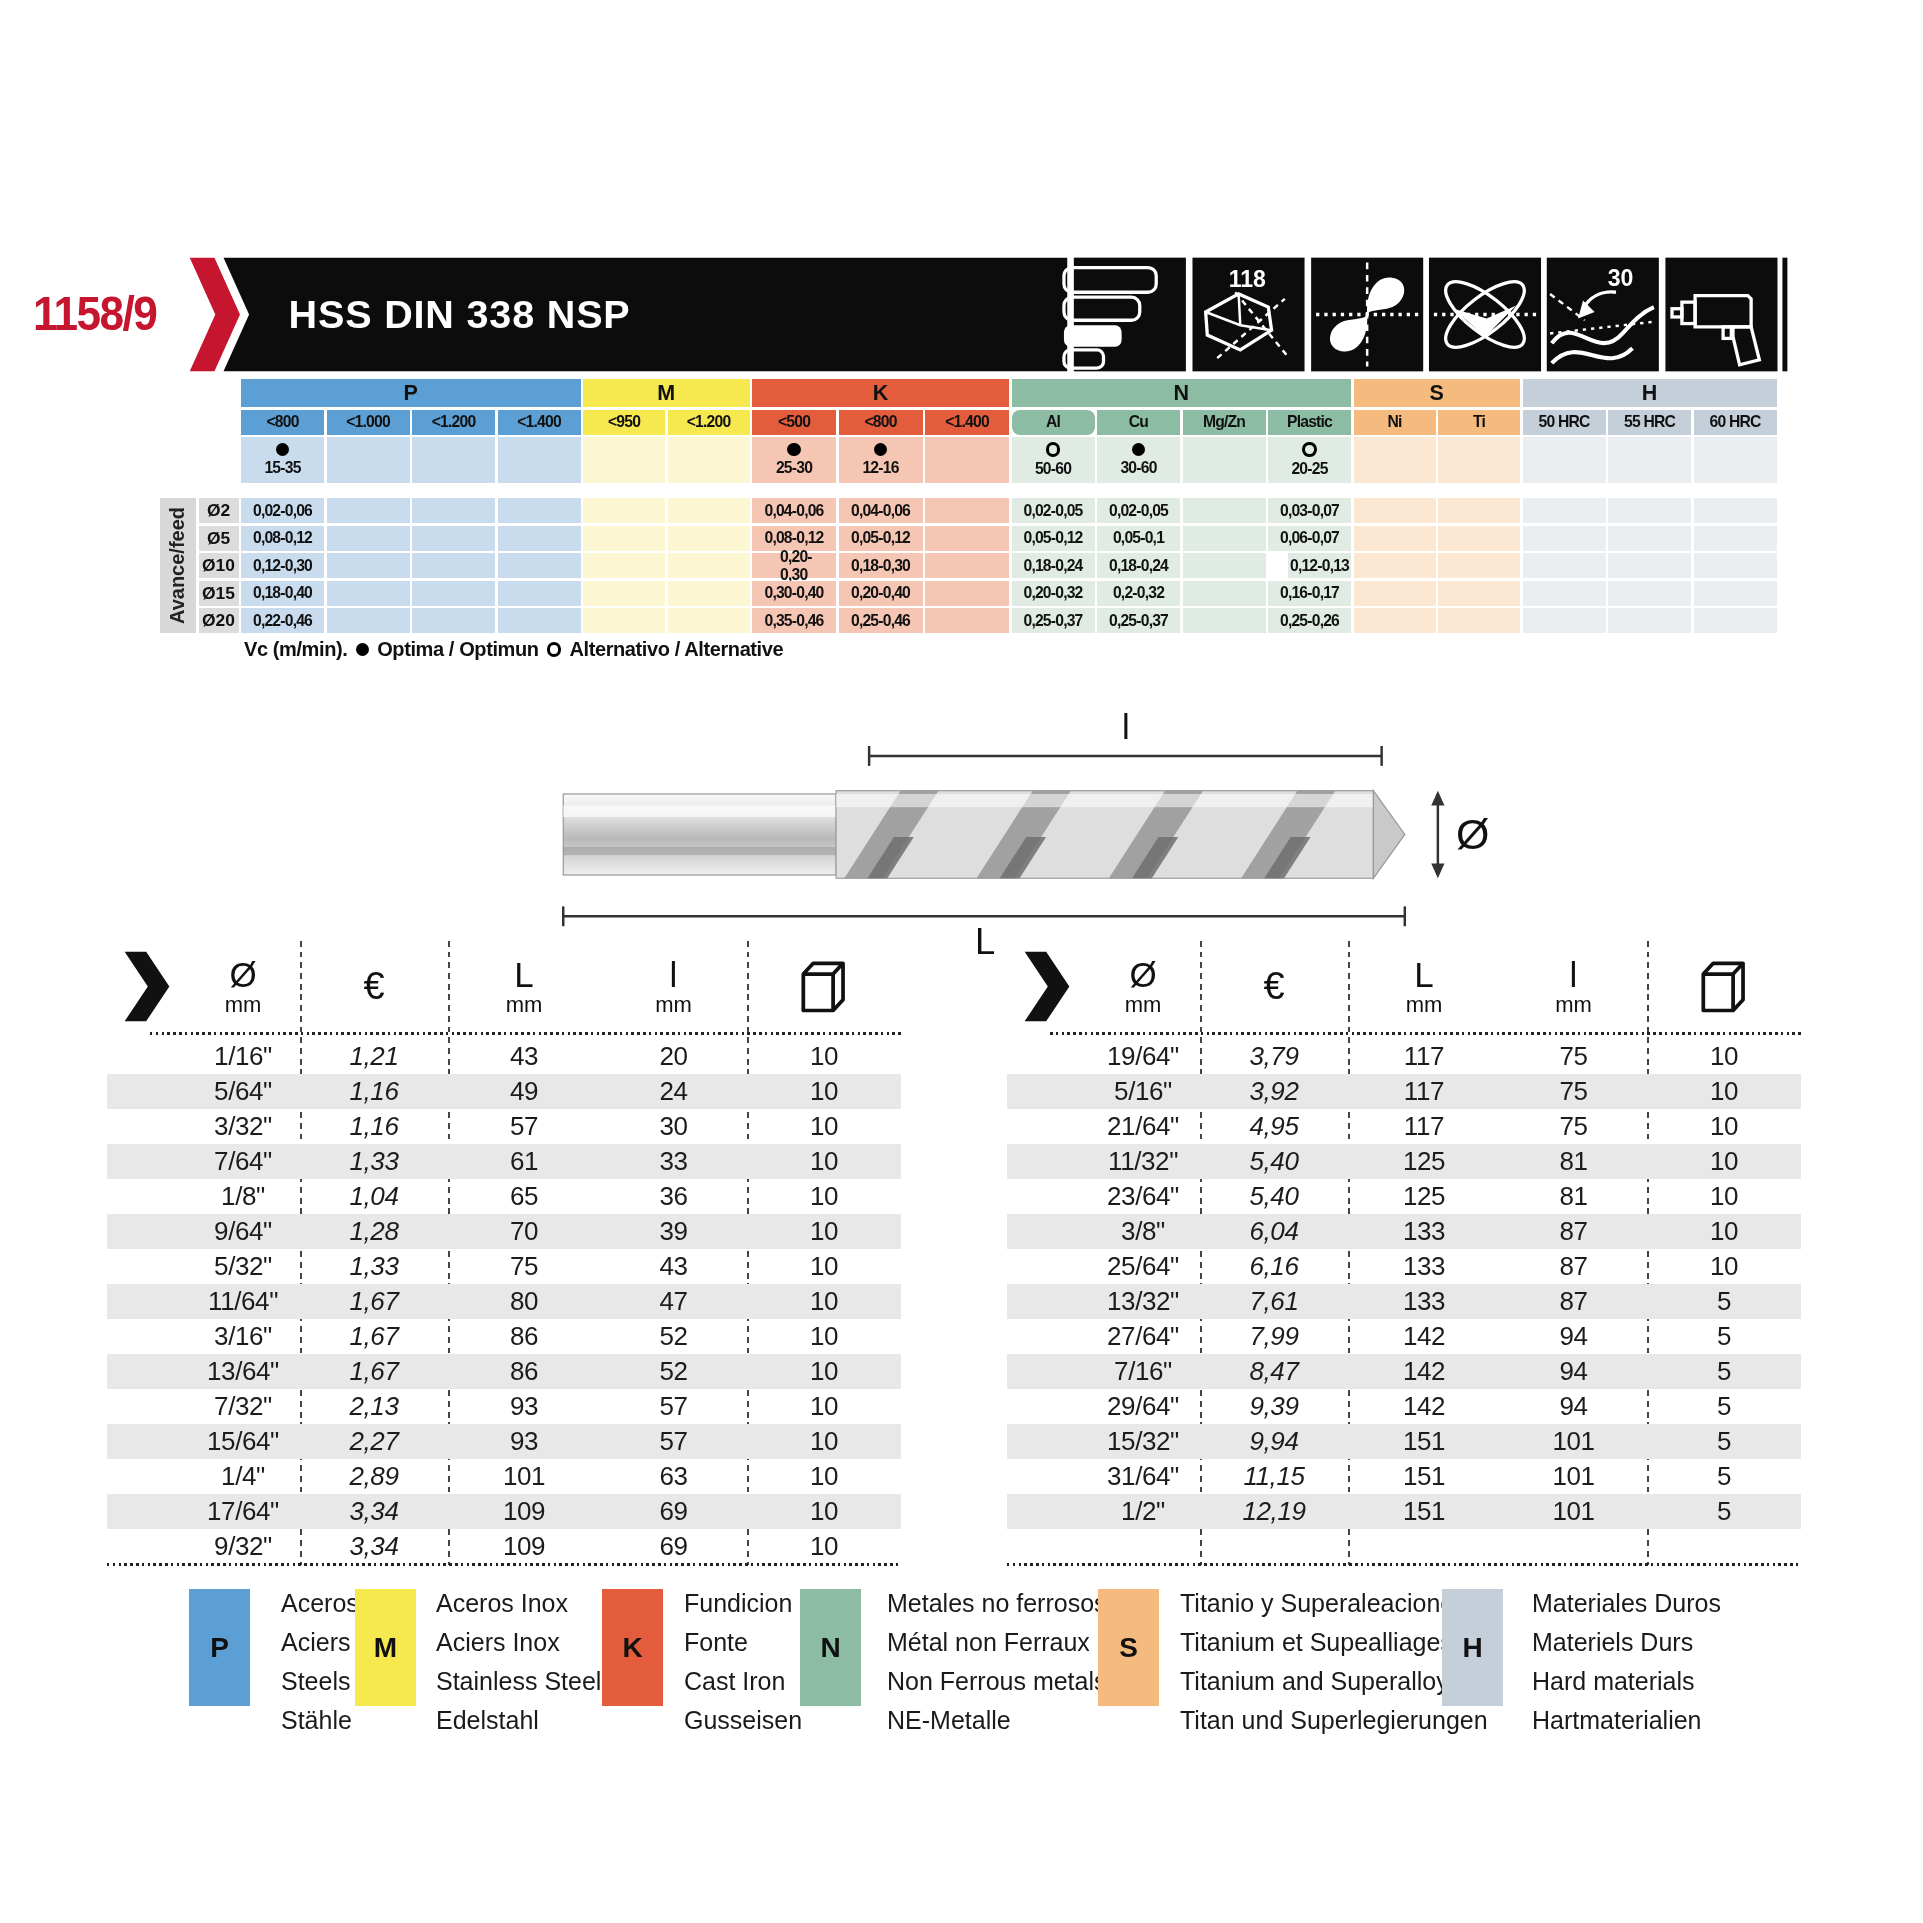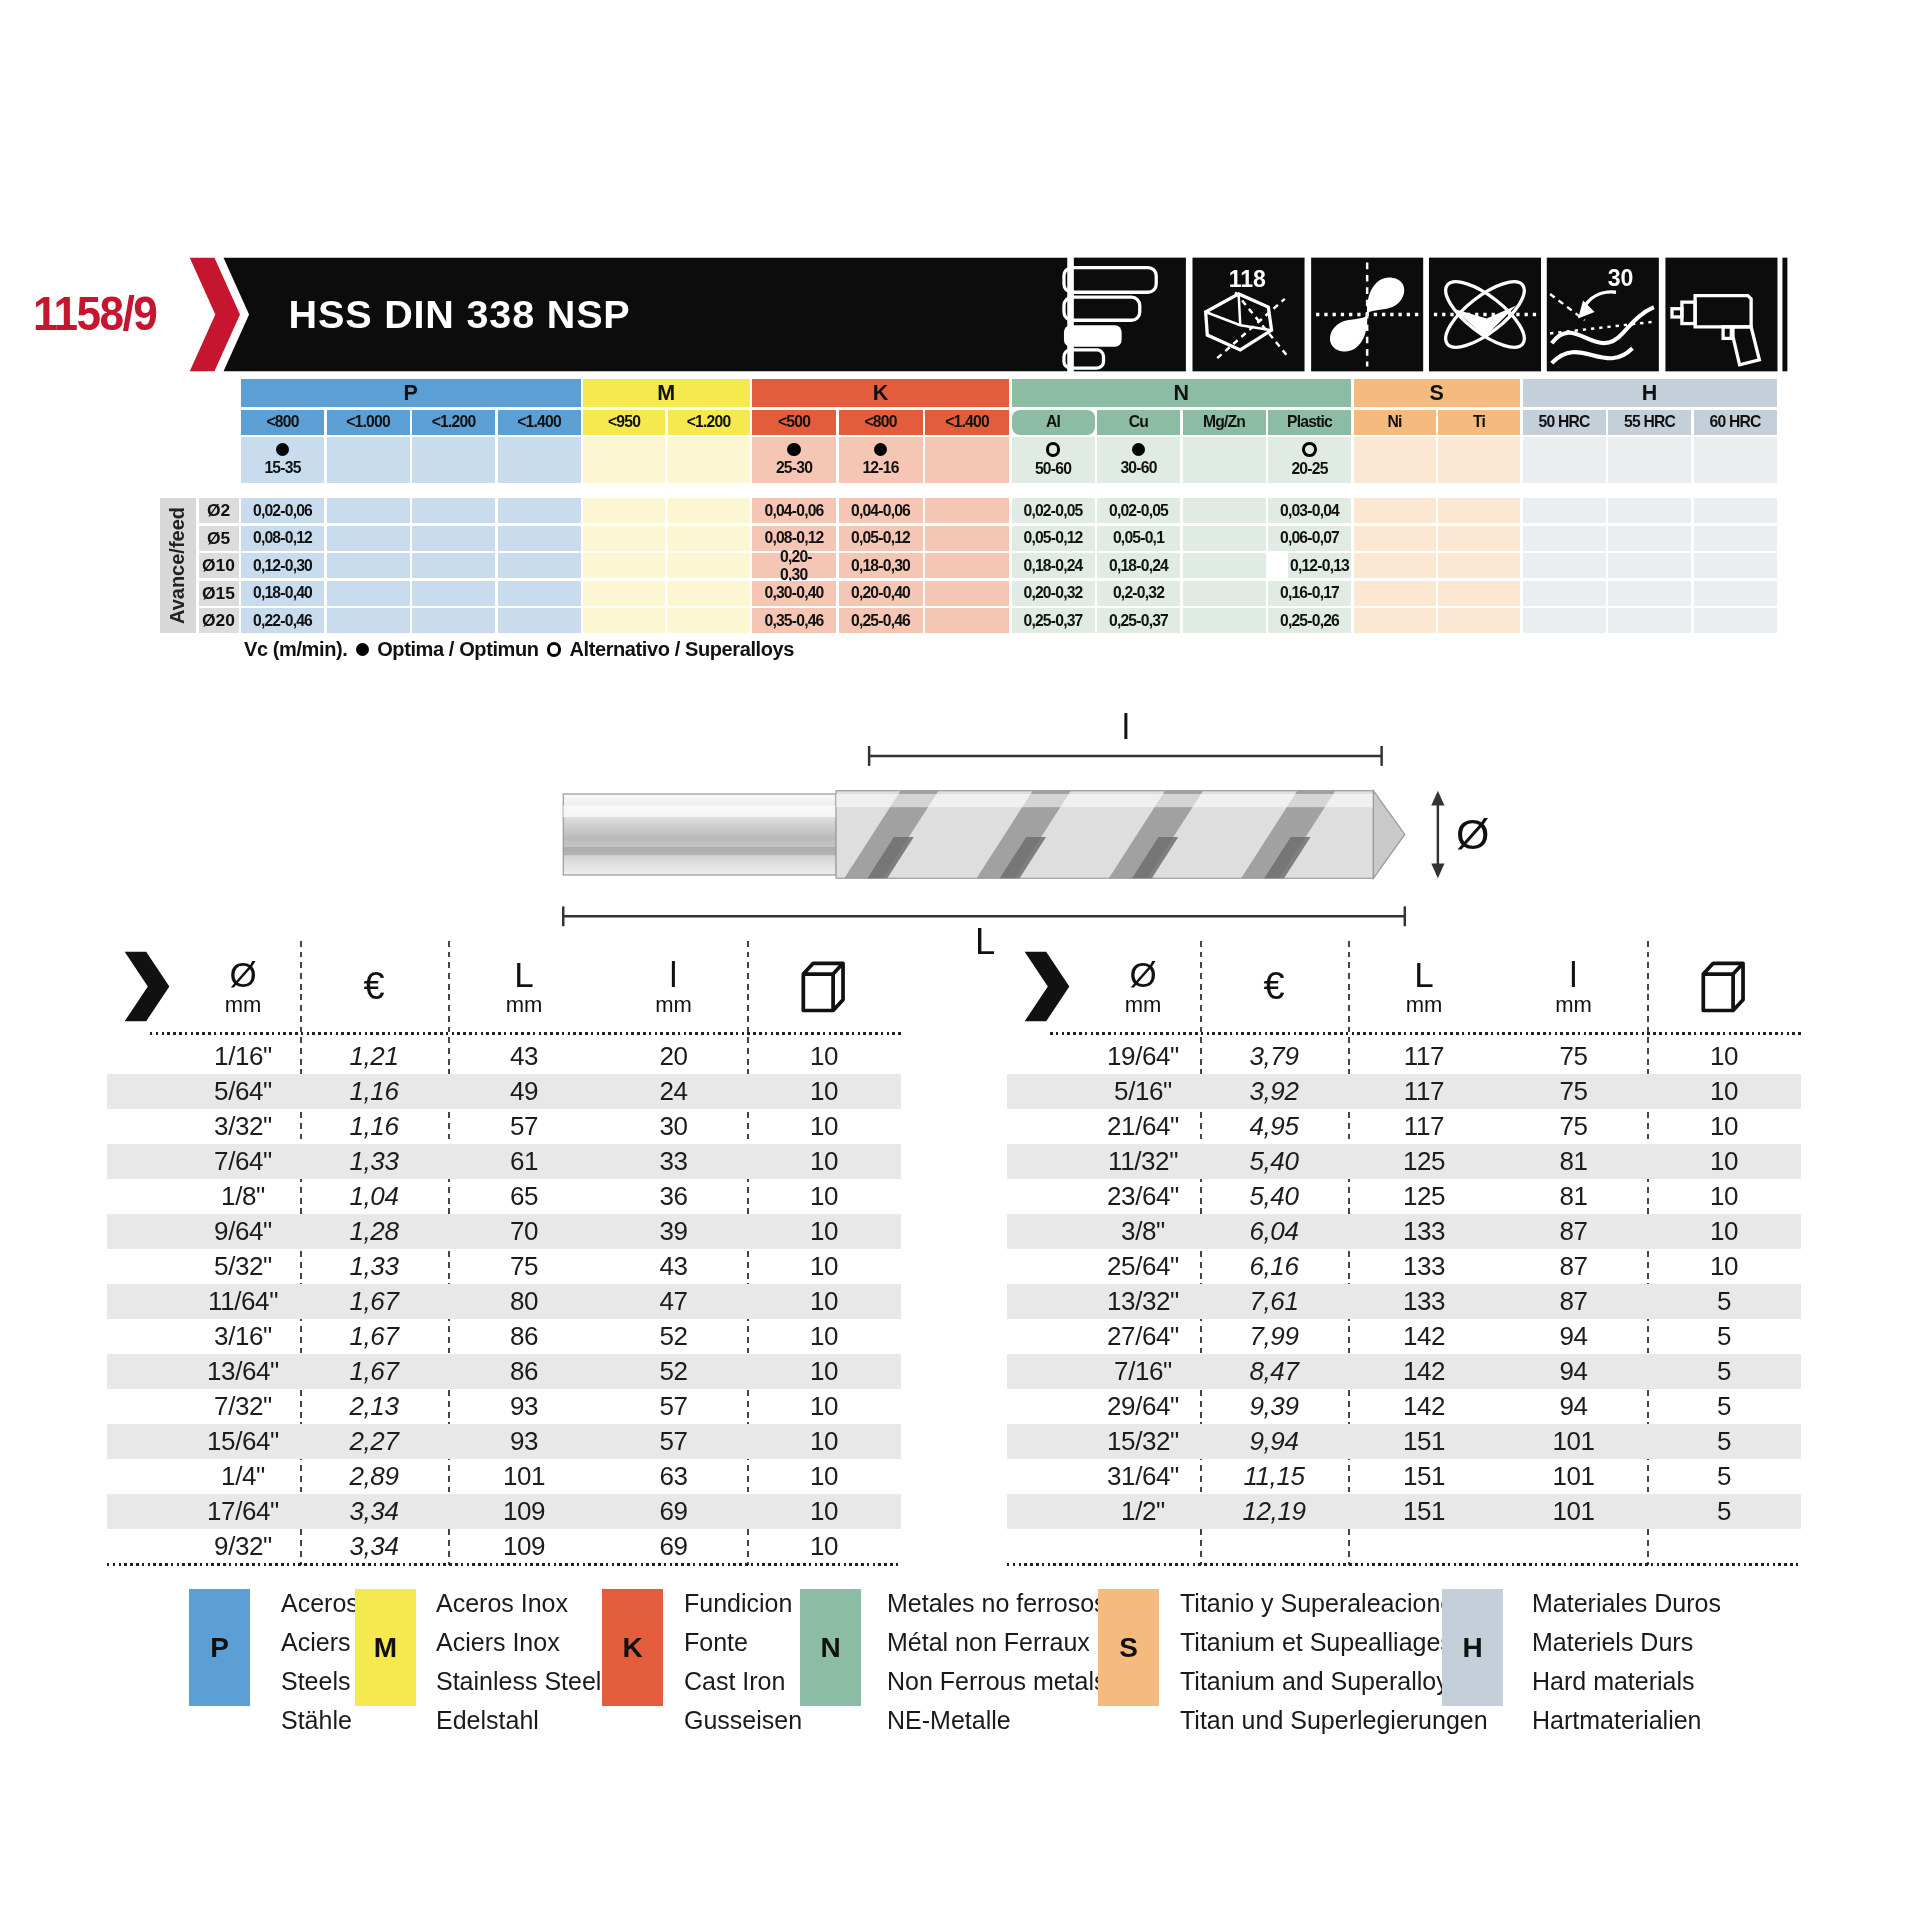--- a/index.html
+++ b/index.html
@@ -183,21 +183,21 @@
       <div class="feed-cell" style="grid-area: 5 / 5; background: rgb(201, 220, 238);"></div>
       <div class="feed-cell" style="grid-area: 5 / 6; background: rgb(201, 220, 238);"></div>
       <div class="feed-cell" style="grid-area: 5 / 7; background: rgb(252, 246, 210);"></div>
       <div class="feed-cell" style="grid-area: 5 / 8; background: rgb(252, 246, 210);"></div>
       <div class="feed-cell" style="grid-area: 5 / 9; background: rgb(246, 198, 180);">0,04-0,06</div>
       <div class="feed-cell" style="grid-area: 5 / 10; background: rgb(246, 198, 180);">0,04-0,06</div>
       <div class="feed-cell" style="grid-area: 5 / 11; background: rgb(246, 198, 180);"></div>
       <div class="feed-cell" style="grid-area: 5 / 12; background: rgb(224, 235, 227);">0,02-0,05</div>
       <div class="feed-cell" style="grid-area: 5 / 13; background: rgb(224, 235, 227);">0,02-0,05</div>
       <div class="feed-cell" style="grid-area: 5 / 14; background: rgb(224, 235, 227);"></div>
-      <div class="feed-cell" style="grid-area: 5 / 15; background: rgb(224, 235, 227);">0,03-0,04</div>
+      <div class="feed-cell" style="grid-area: 5 / 15; background: rgb(224, 235, 227);">0,03-0,07</div>
       <div class="feed-cell" style="grid-area: 5 / 16; background: rgb(252, 232, 210);"></div>
       <div class="feed-cell" style="grid-area: 5 / 17; background: rgb(252, 232, 210);"></div>
       <div class="feed-cell" style="grid-area: 5 / 18; background: rgb(234, 238, 241);"></div>
       <div class="feed-cell" style="grid-area: 5 / 19; background: rgb(234, 238, 241);"></div>
       <div class="feed-cell" style="grid-area: 5 / 20; background: rgb(234, 238, 241);"></div>
       <div class="dia-cell" style="grid-row: 6;">Ø5</div>
       <div class="feed-cell" style="grid-area: 6 / 3; background: rgb(201, 220, 238);">0,08-0,12</div>
       <div class="feed-cell" style="grid-area: 6 / 4; background: rgb(201, 220, 238);"></div>
       <div class="feed-cell" style="grid-area: 6 / 5; background: rgb(201, 220, 238);"></div>
       <div class="feed-cell" style="grid-area: 6 / 6; background: rgb(201, 220, 238);"></div>
@@ -272,21 +272,21 @@
       <div class="feed-cell" style="grid-area: 9 / 18; background: rgb(234, 238, 241);"></div>
       <div class="feed-cell" style="grid-area: 9 / 19; background: rgb(234, 238, 241);"></div>
       <div class="feed-cell" style="grid-area: 9 / 20; background: rgb(234, 238, 241);"></div>
     </div>
 
   <div class="vc-caption">
     <span>Vc (m/min).</span>
     <span class="dot-f"></span>
     <span>Optima / Optimun</span>
     <span class="dot-o"></span>
-    <span>Alternativo / Superalloys</span>
+    <span>Alternativo / Alternative</span>
   </div>
 
   <svg class="diagram" width="992" height="248" viewBox="0 0 1200 300">
     <defs>
       <linearGradient id="silver" x1="0" y1="0" x2="0" y2="1">
         <stop offset="0" stop-color="#fafafa"></stop>
           <stop offset="0.25" stop-color="#e3e3e3"></stop>
         <stop offset="0.55" stop-color="#b9b9b9"></stop>
           <stop offset="0.8" stop-color="#d8d8d8"></stop>
         <stop offset="1" stop-color="#efefef"></stop>

